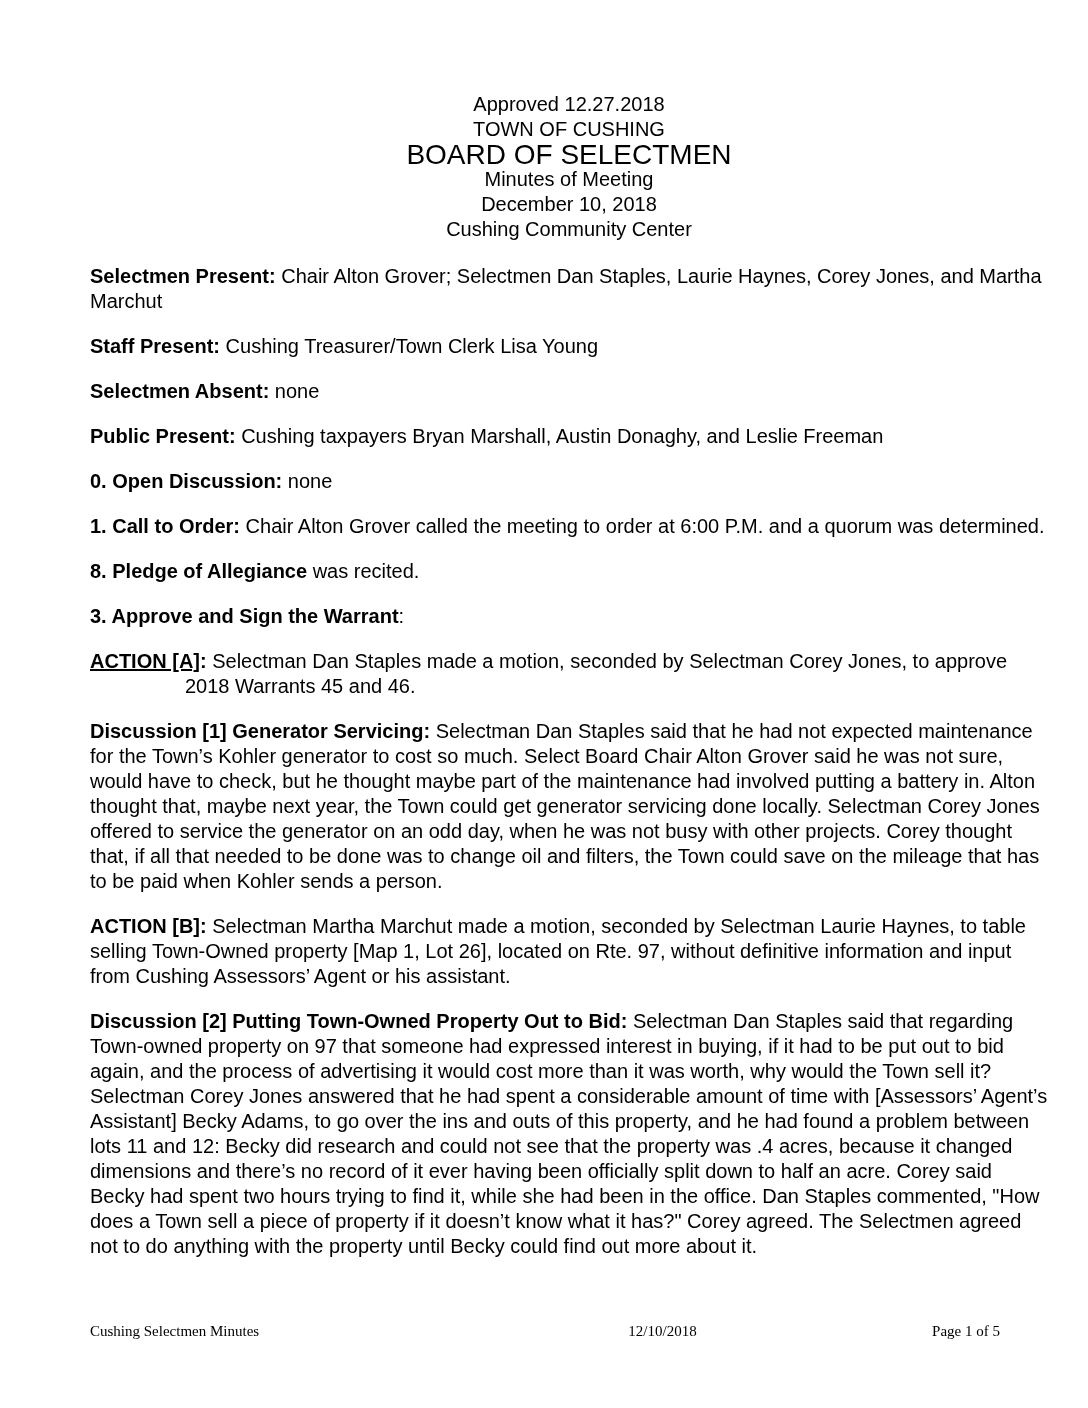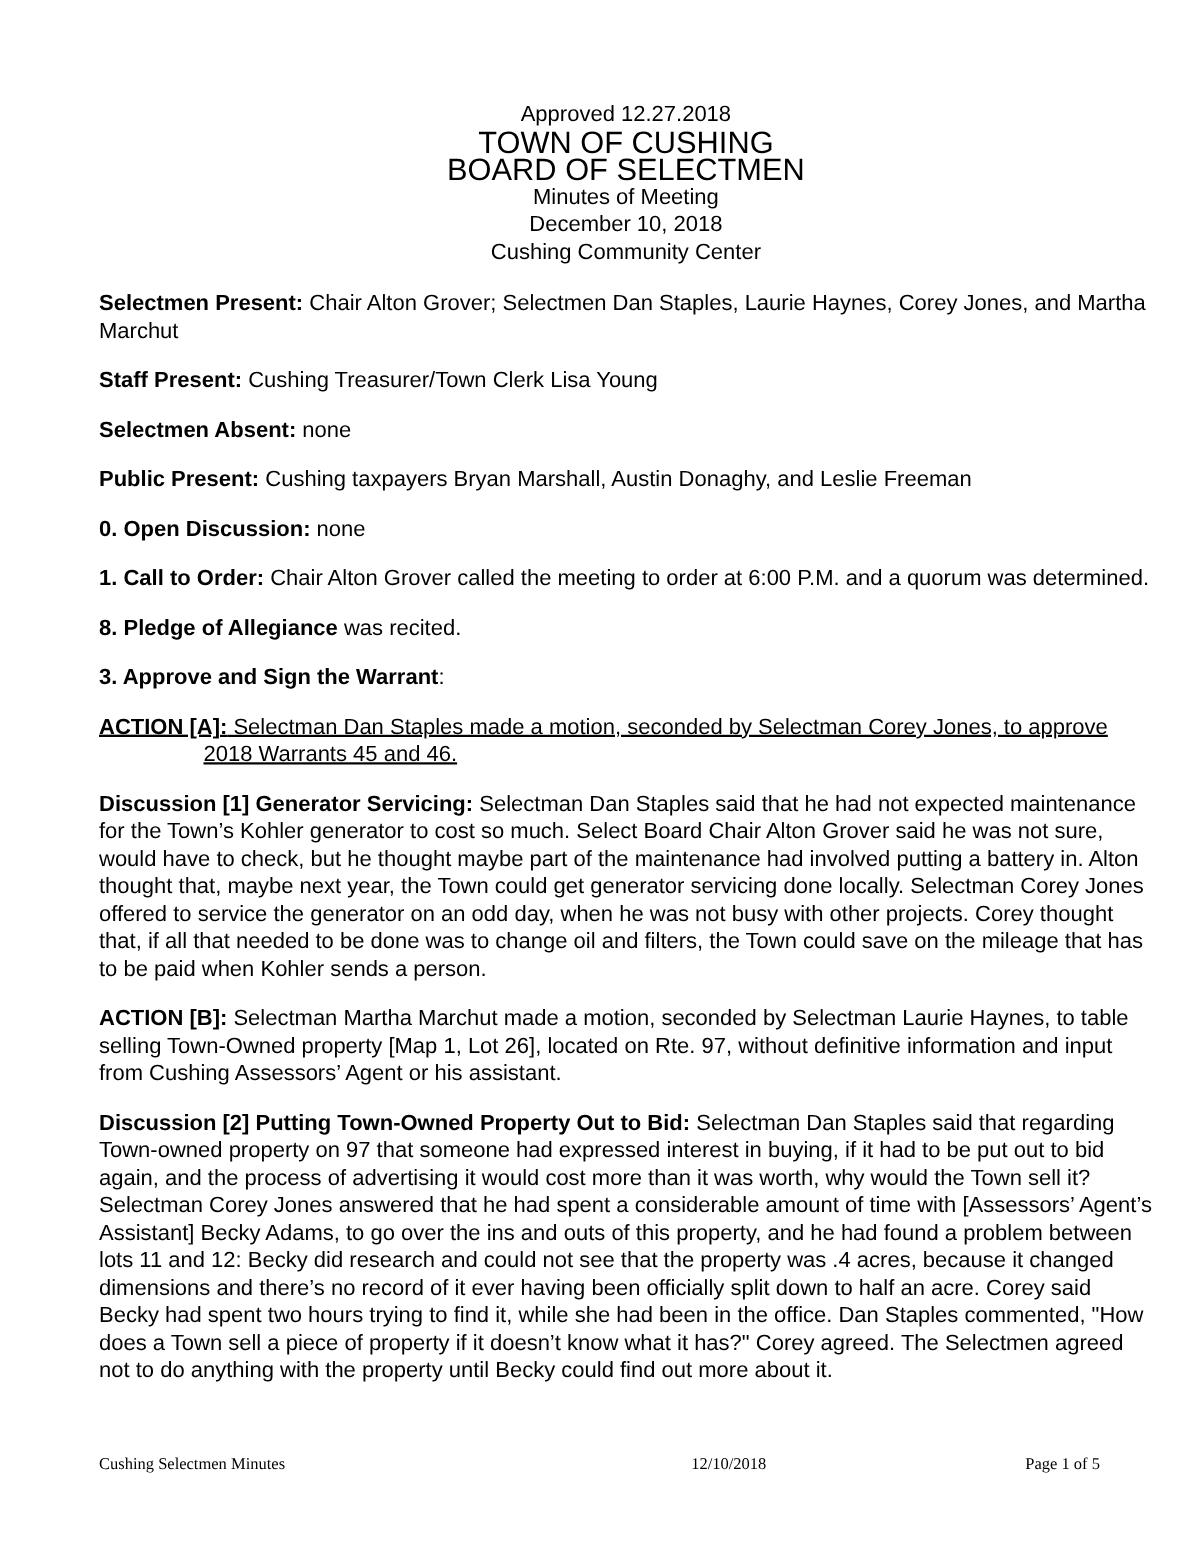--- a/index.html
+++ b/index.html
@@ -24,39 +24,38 @@
   .doc-header {
     text-align: center;
     margin-bottom: 22px;
   }
   .h-line {
     font-size: 20px;
     line-height: 25px;
     white-space: nowrap;
   }
   .h-title {
-    font-size: 28px;
+    font-size: 20px;
     line-height: 25px;
   }
   .h-org {
     font-size: 28px;
     line-height: 25px;
   }
   p.para {
     font-size: 20px;
     line-height: 25px;
     margin: 2px 0 20px 0;
   }
   p.para b {
     font-weight: bold;
   }
   p.hang {
     padding-left: 95px;
     text-indent: -95px;
-    text-decoration: underline;
   }
   .u {
     text-decoration: underline;
   }
   .doc-footer {
     position: absolute;
     left: 90px;
     right: 88px;
     top: 1322px;
     display: flex;

